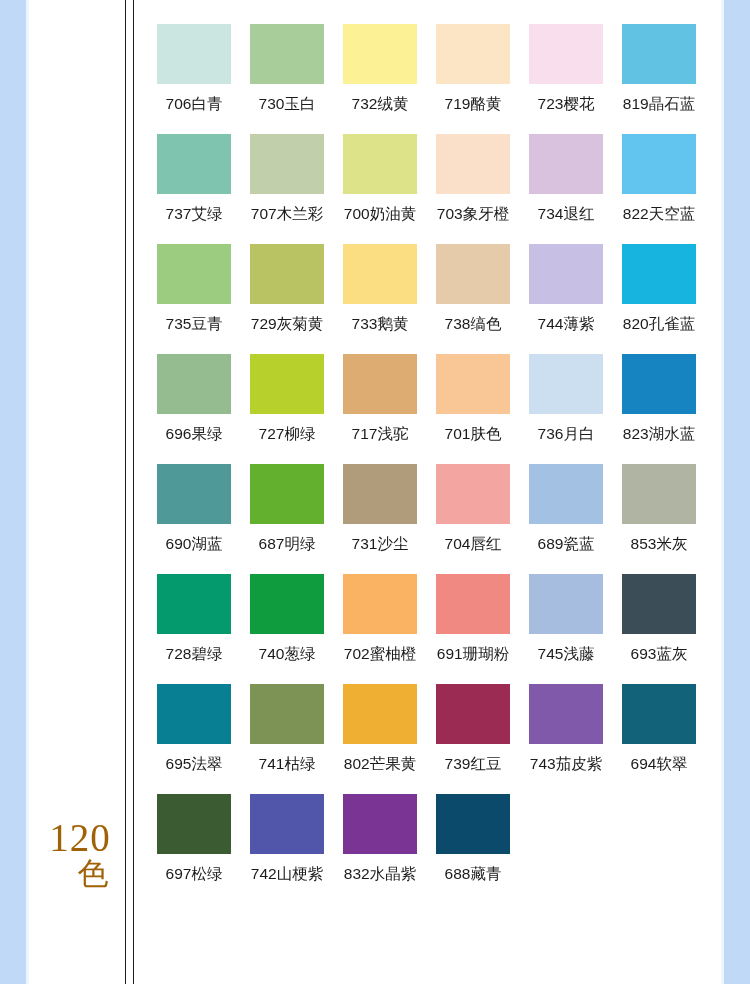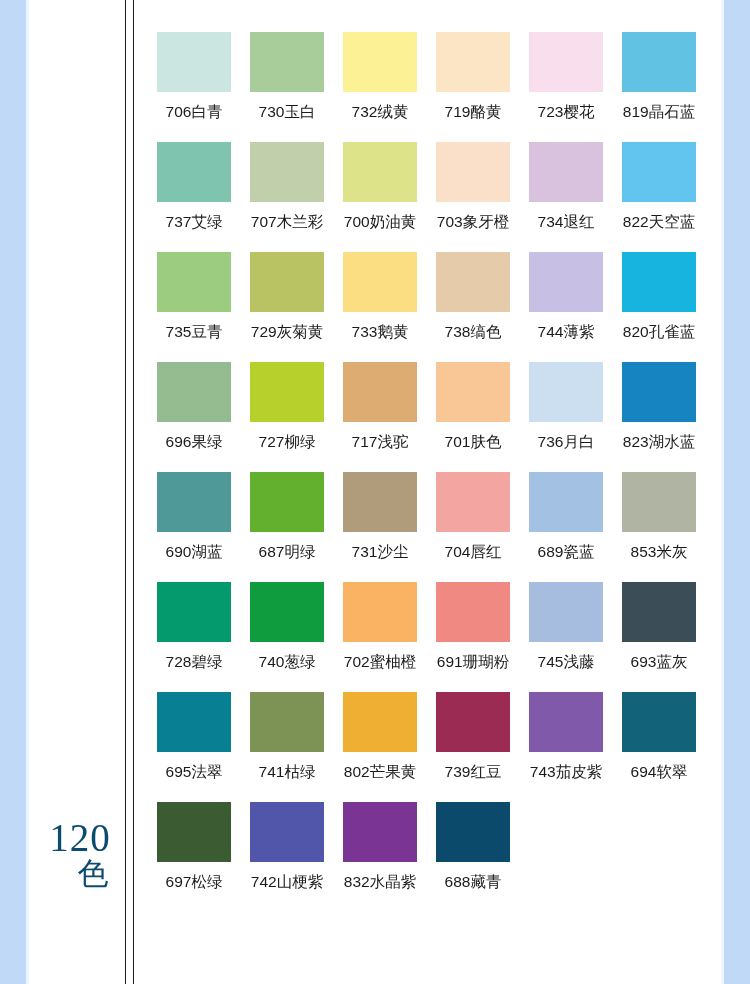--- a/index.html
+++ b/index.html
@@ -55,39 +55,39 @@
   .rule.r2 { left: 133px; }
 
   
   .caption {
     position: absolute;
     left: 40px;
     width: 80px;
     top: 818px;
     text-align: center;
     font-family: "Liberation Serif", "DejaVu Serif", serif;
-    color: #0c4a6e;
+    color: #a16207;
     line-height: 1.02;
   }
   .caption .cap-num {
     display: block;
     font-size: 39px;
     letter-spacing: 1px;
   }
   .caption .cap-unit {
     display: block;
     font-size: 31px;
     padding-left: 26px;
   }
 
   
   #grid {
     position: absolute;
     left: 148px;
-    top: 32px;
+    top: 24px;
     width: 556px;
     display: grid;
     grid-template-columns: repeat(6, 92px);
     column-gap: 1px;
     row-gap: 0px;
   }
   .cell {
     width: 92px;
     height: 110px;
     display: flex;

